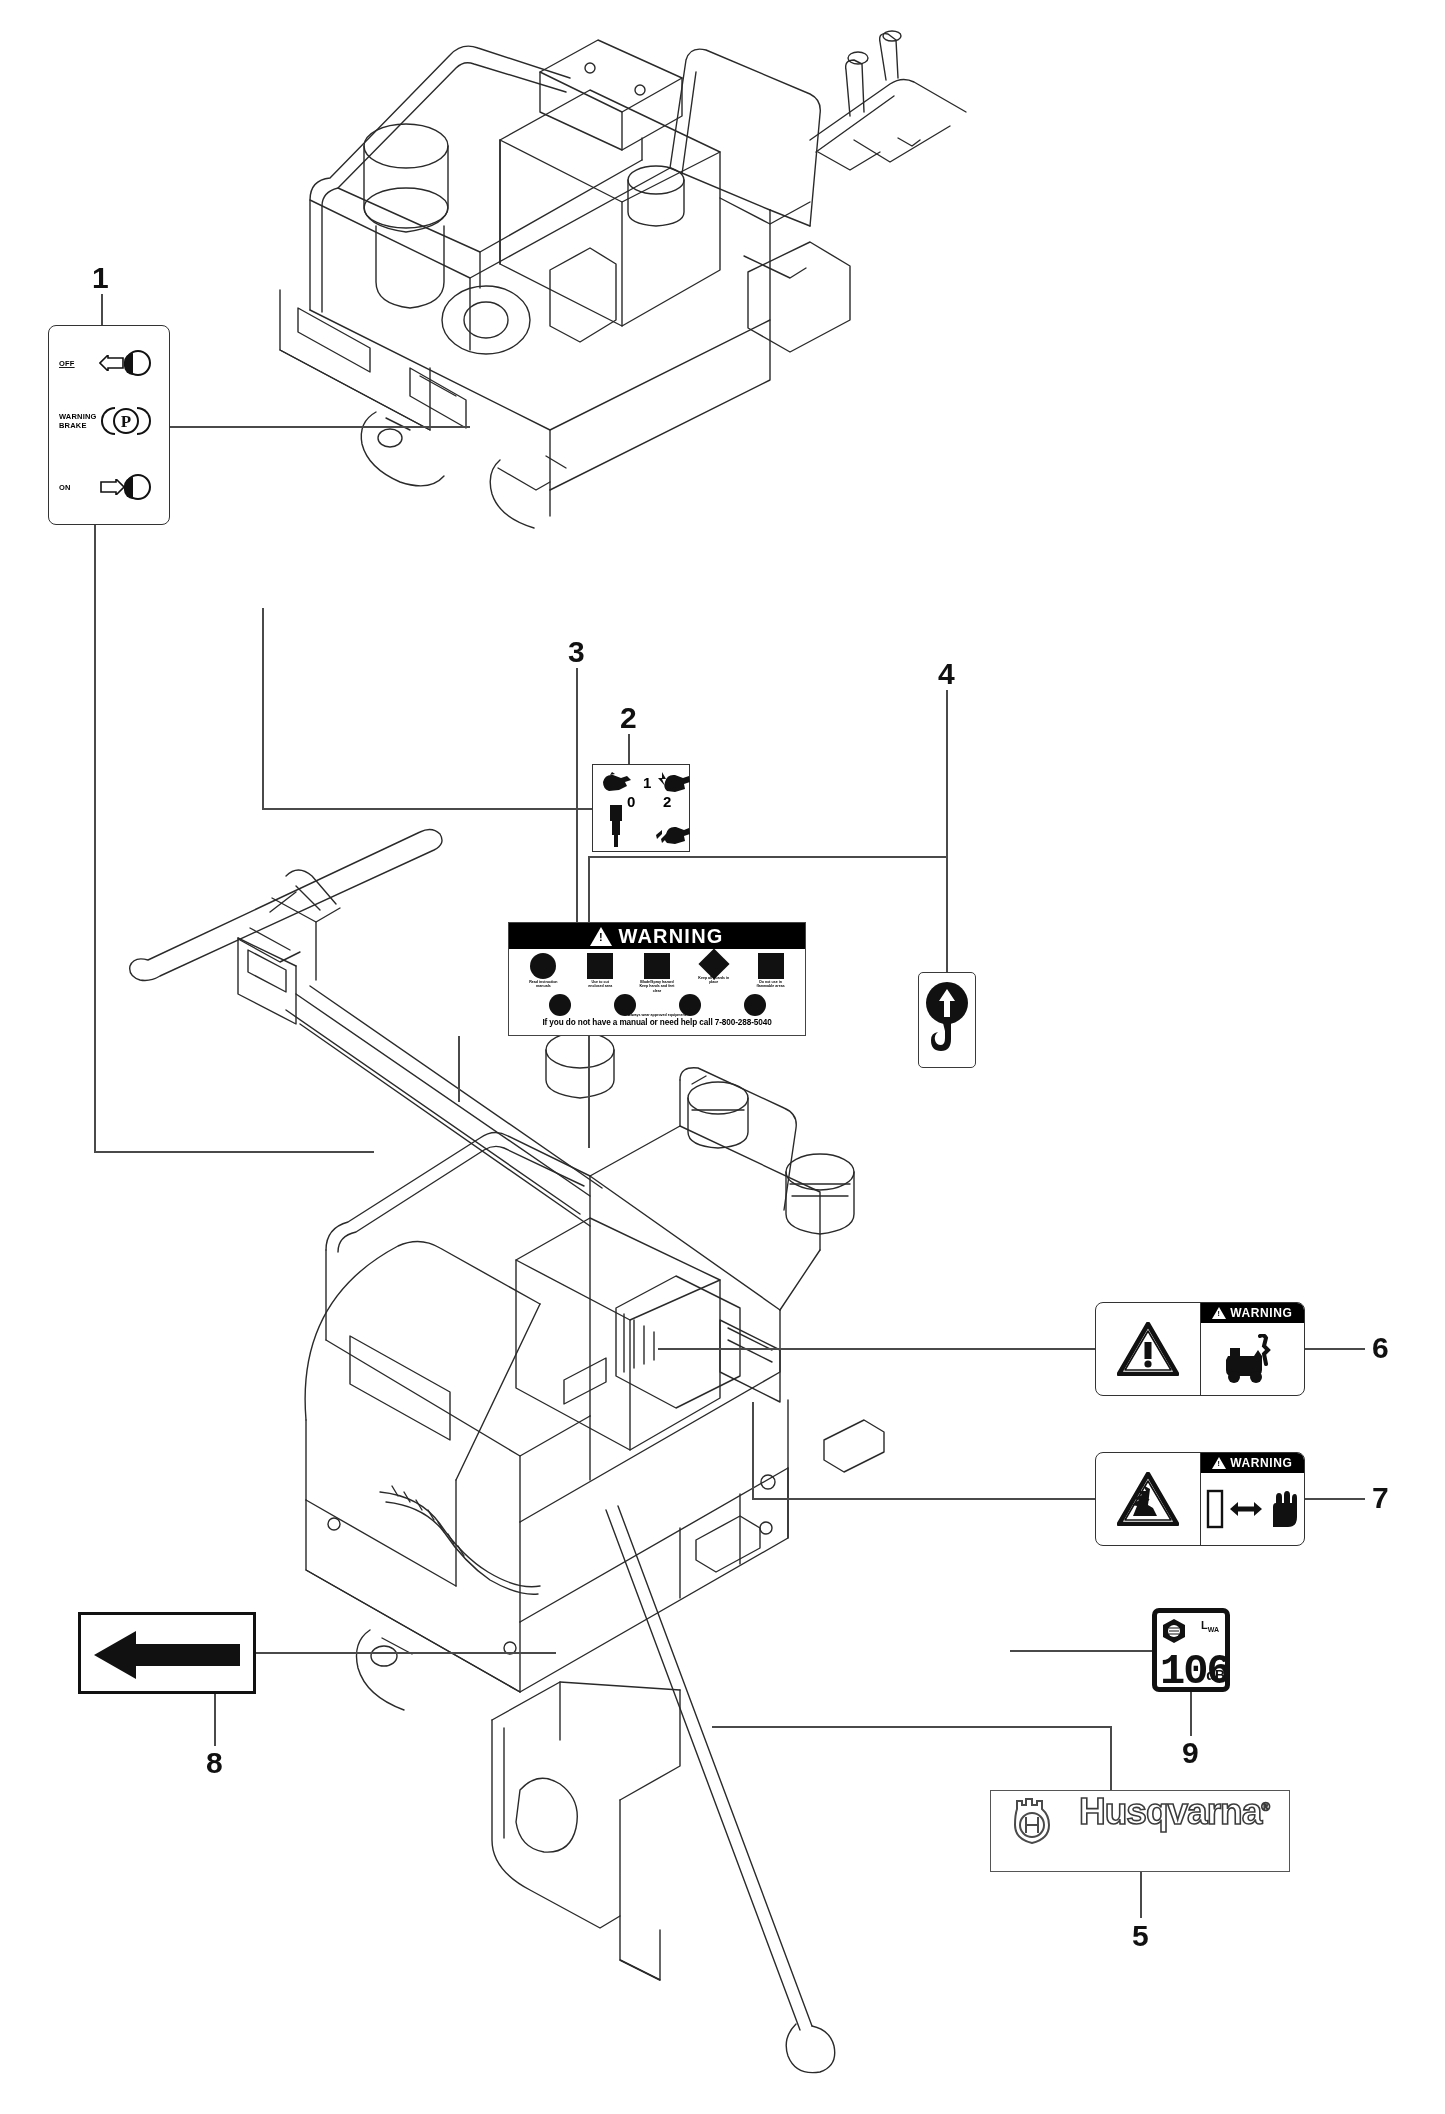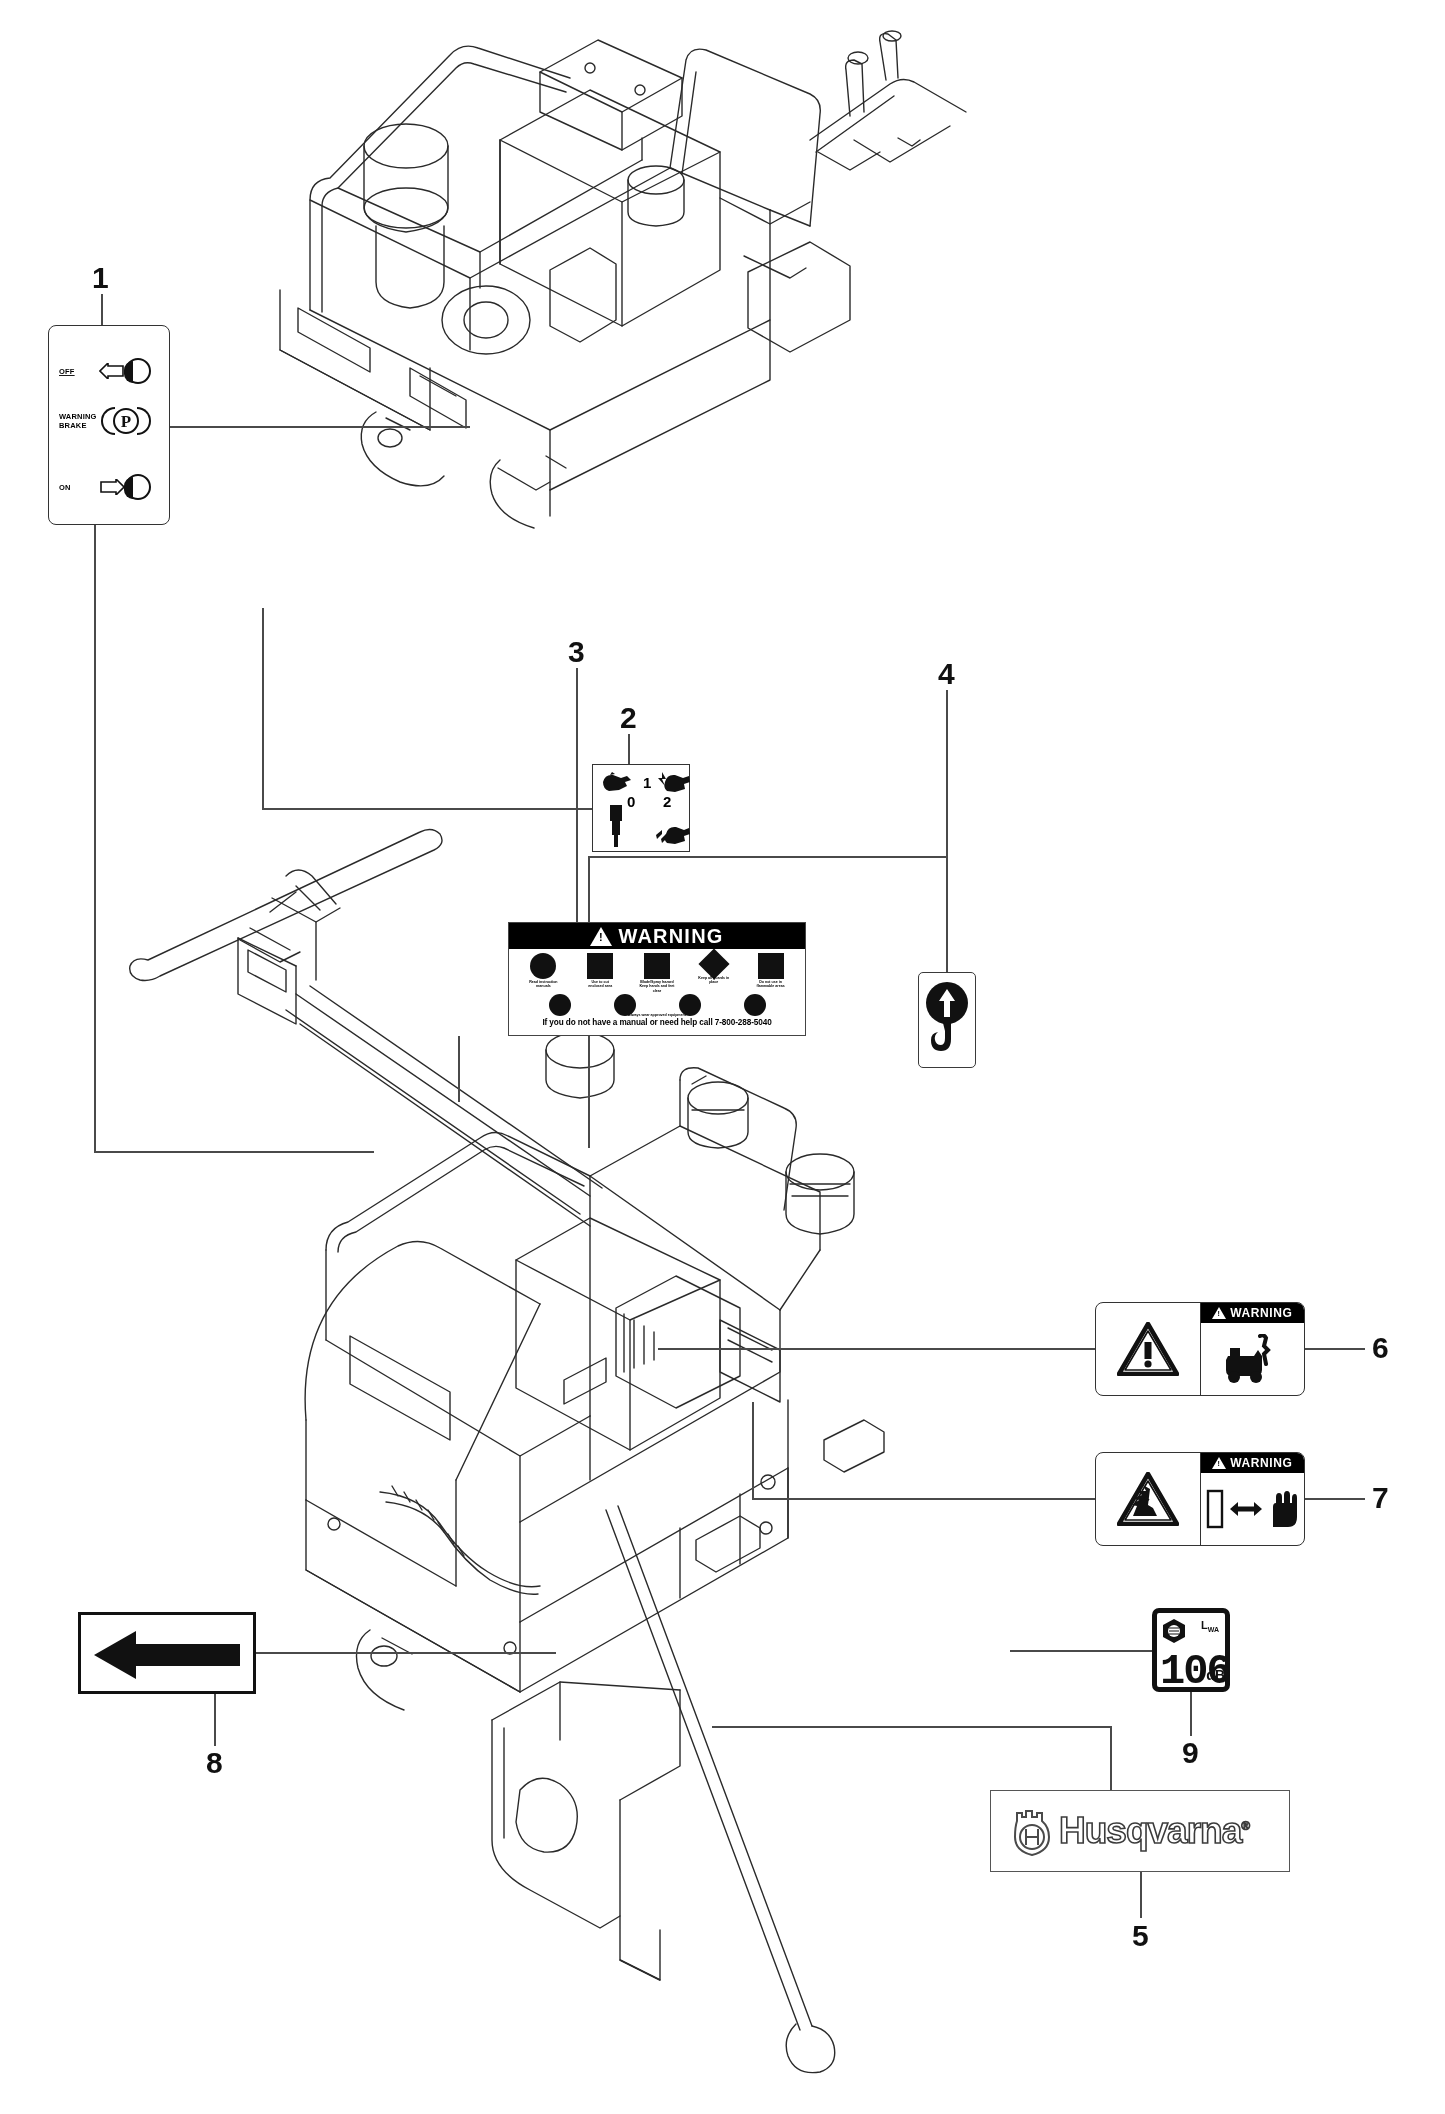--- a/index.html
+++ b/index.html
@@ -192,22 +192,22 @@
     border: 1.6px solid #3a3a3a;
     border-radius: 5px;
   }
 
   
   #decal5 {
     left: 990px; top: 1790px; width: 300px; height: 82px;
     border: 1.5px solid #555;
   }
   #decal5 .brandrow {
-    display: flex; align-items: center; height: 100%;
-    padding-left: 18px; gap: 4px;
+    display: flex; align-items: flex-start; height: 100%;
+    padding-left: 18px; gap: 24px;
   }
   #decal5 .brandtext {
     font-family: "Liberation Sans", sans-serif;
     font-weight: bold;
     font-size: 37px;
     letter-spacing: -1px;
     color: #fff;
     -webkit-text-stroke: 1.6px #3b3b3b;
     position: relative;
   }
@@ -517,21 +517,21 @@
   <div class="callout" style="left:620px; top:703px;">2</div>
   <div class="callout" style="left:568px; top:637px;">3</div>
   <div class="callout" style="left:938px; top:659px;">4</div>
   <div class="callout" style="left:1132px; top:1921px;">5</div>
   <div class="callout" style="left:1372px; top:1333px;">6</div>
   <div class="callout" style="left:1372px; top:1483px;">7</div>
   <div class="callout" style="left:206px; top:1748px;">8</div>
   <div class="callout" style="left:1182px; top:1738px;">9</div>
 
   <div id="decal1" class="decal">
-    <div class="d1row" style="top:32px;text-decoration:underline;">
+    <div class="d1row" style="top:24px;text-decoration:underline;">
       <div class="d1label">OFF</div>
       <div class="d1arrow">
         <svg width="26" height="16" viewBox="0 0 26 16">
           <path d="M24 3 L24 13 L9 13 L9 16 L1 8 L9 0 L9 3 Z" fill="#fff" stroke="#111" stroke-width="1.6"></path>
         </svg>
       </div>
       <div class="d1knob shadeR"></div>
     </div>
     <div class="d1row" style="top:78px;">
       <div class="d1label">

